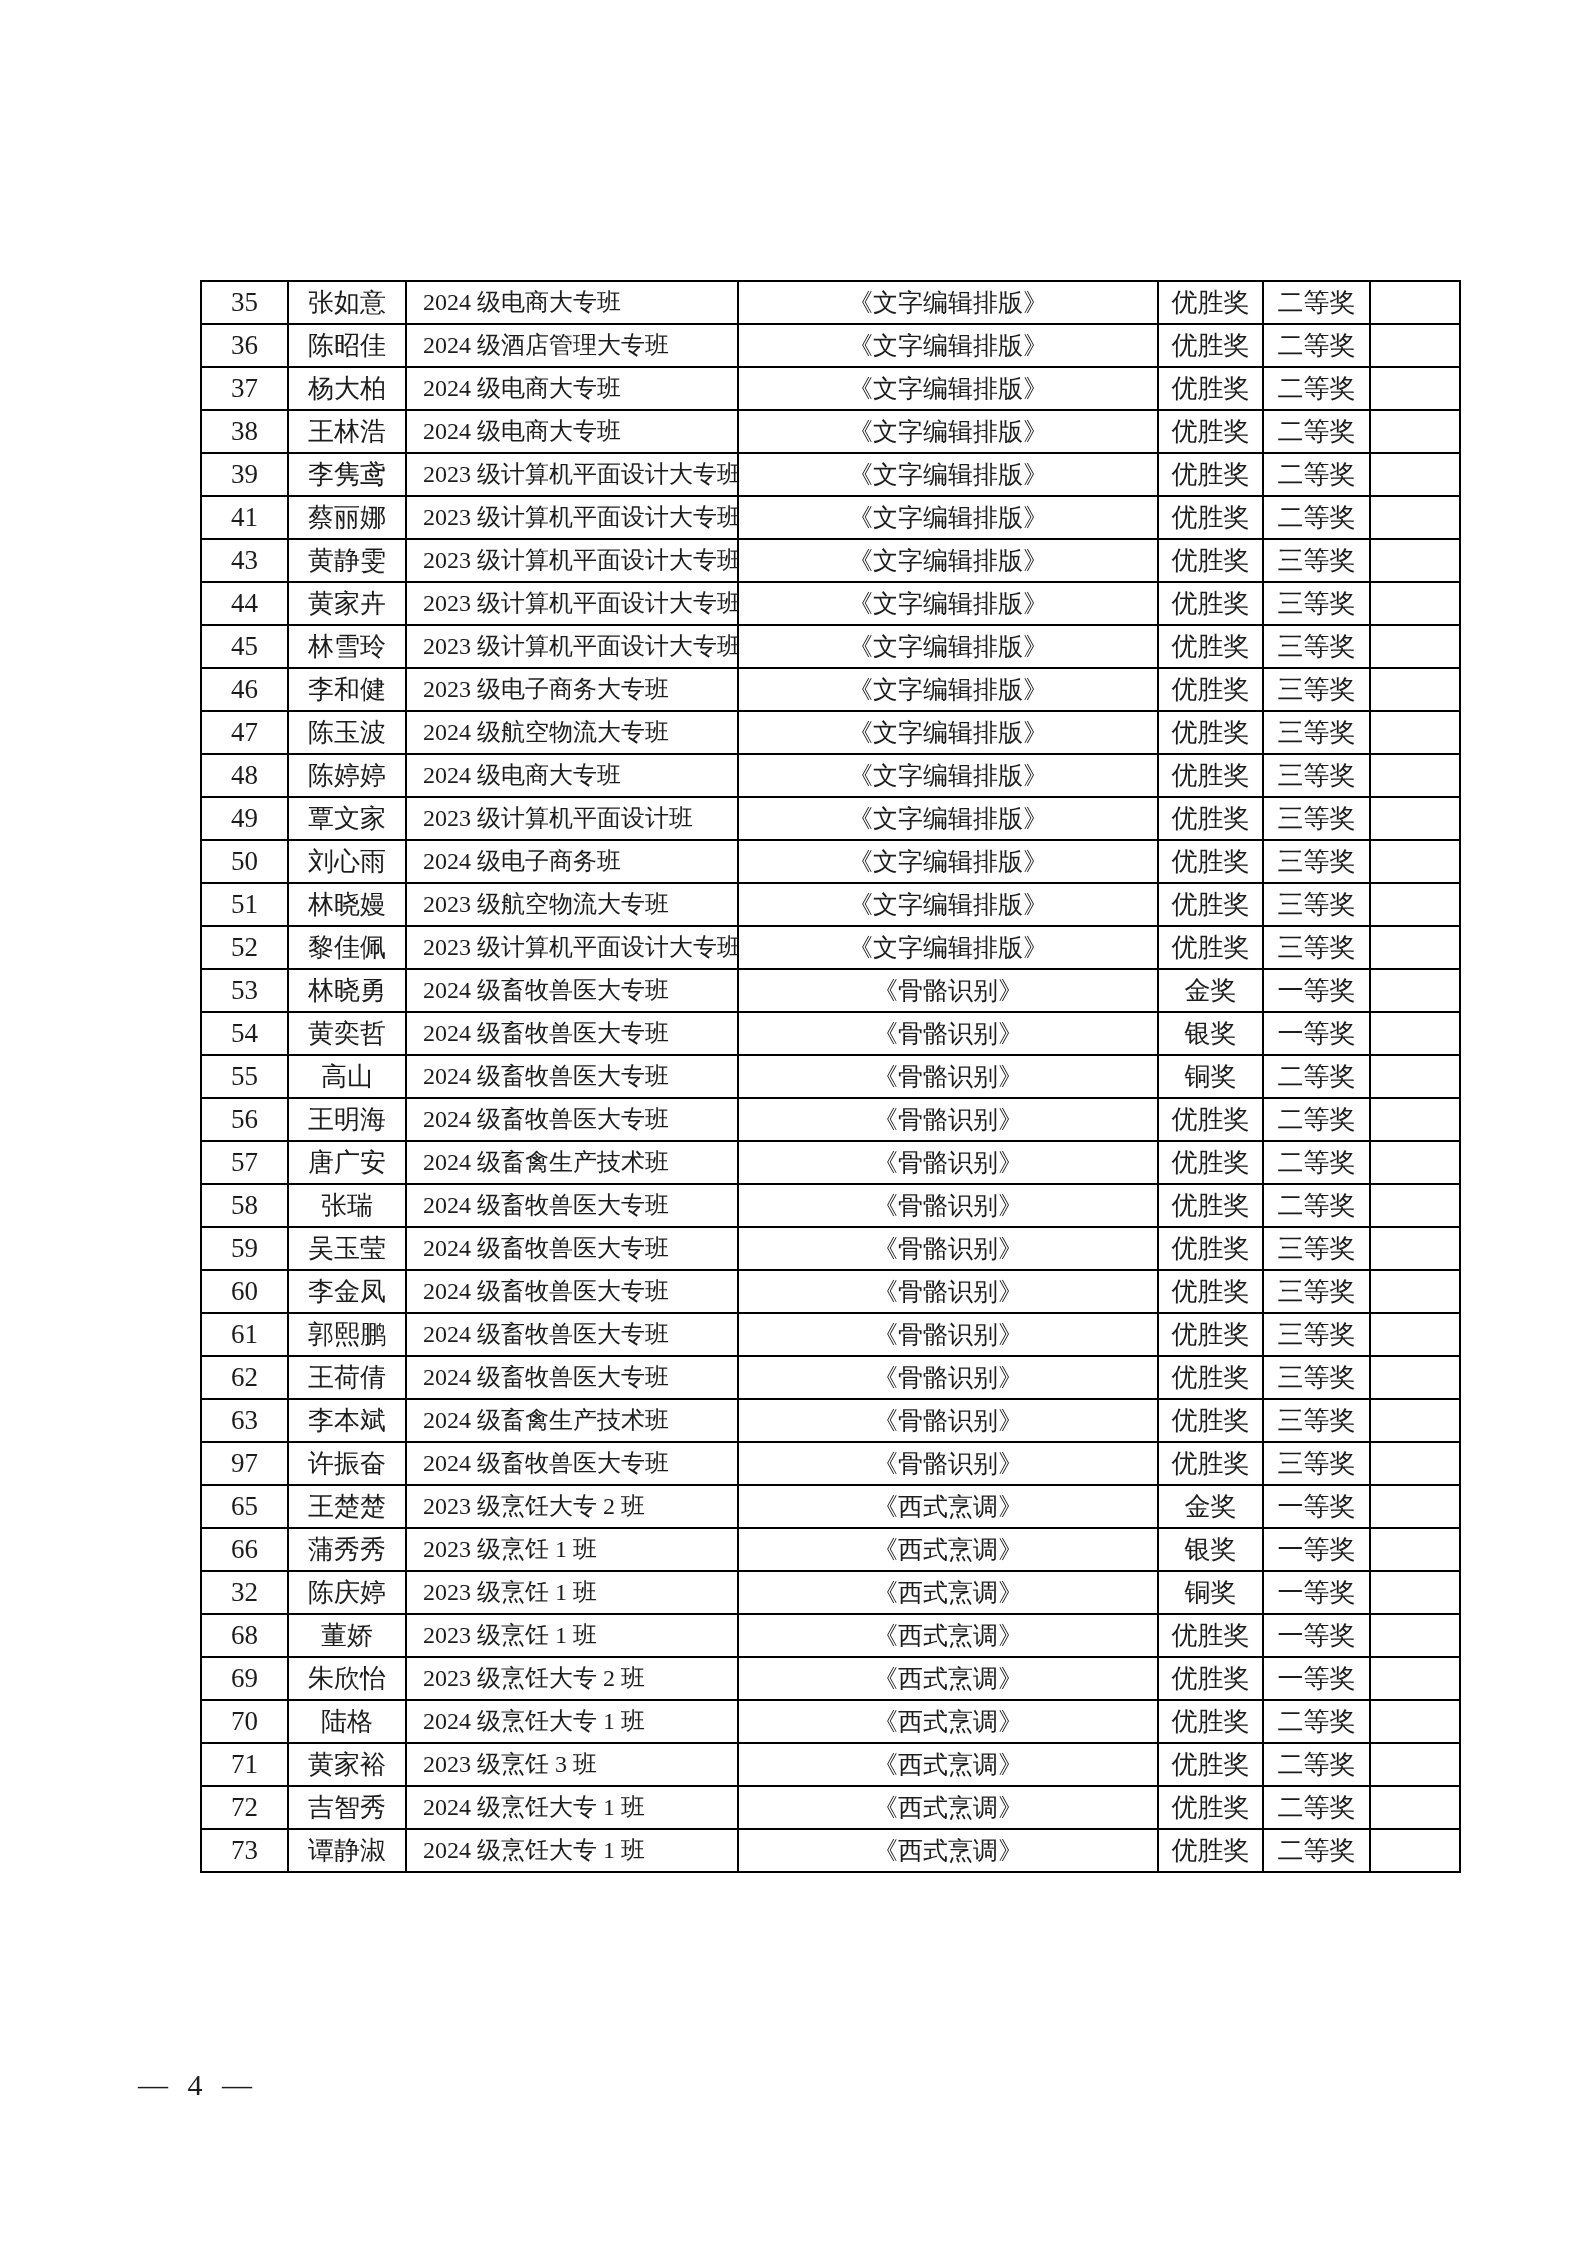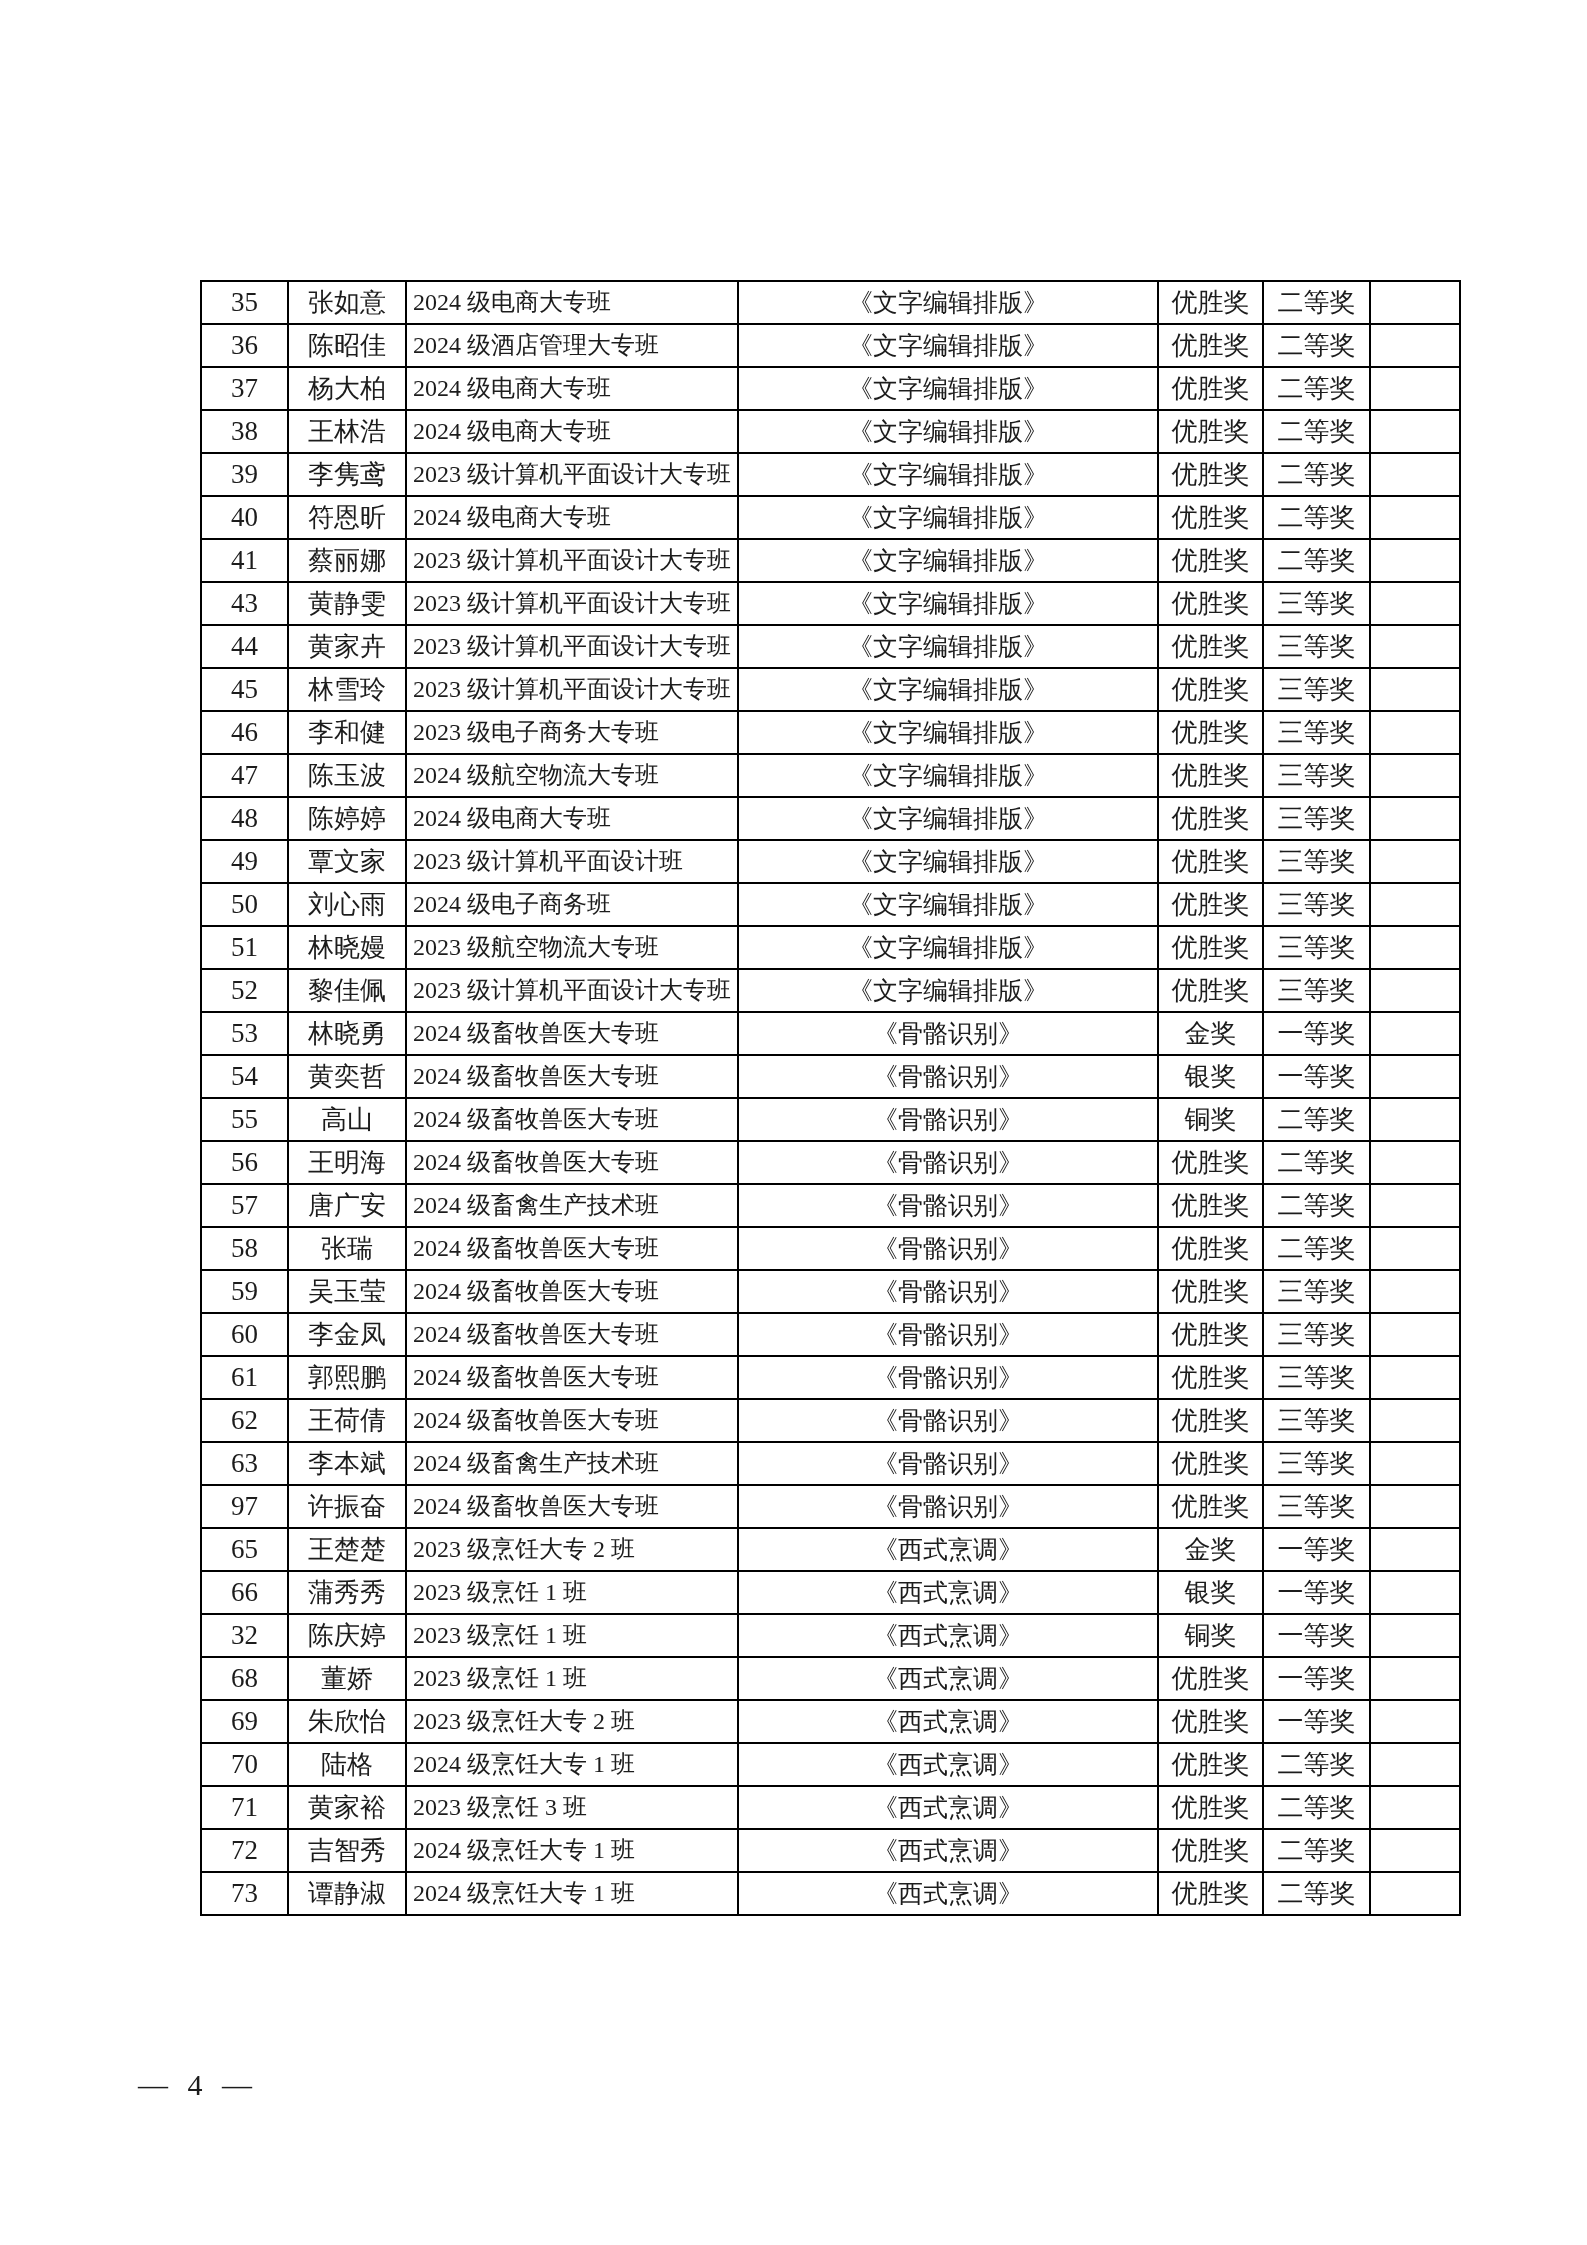--- a/index.html
+++ b/index.html
@@ -31,21 +31,21 @@
     font-size: 26px;
     line-height: 41px;
     text-align: center;
     vertical-align: middle;
     white-space: nowrap;
     overflow: hidden;
     color: #1c1c1c;
   }
   table.award-table td.col-class {
     text-align: left;
-    padding-left: 6px;
+    padding-left: 16px;
     font-size: 24px;
   }
   table.award-table td.col-no {
     font-size: 27px;
   }
   table.award-table td.col-work {
     font-size: 25px;
   }
   .page-number {
     position: absolute;
@@ -116,29 +116,20 @@
         <tr>
           <td class="col-no">39</td>
           <td class="col-name">李隽鸢</td>
           <td class="col-class">2023 级计算机平面设计大专班</td>
           <td class="col-work">《文字编辑排版》</td>
           <td class="col-award">优胜奖</td>
           <td class="col-grade">二等奖</td>
           <td class="col-note"></td>
         </tr>
 
-        <tr>
-          <td class="col-no">40</td>
-          <td class="col-name">符恩昕</td>
-          <td class="col-class">2024 级电商大专班</td>
-          <td class="col-work">《文字编辑排版》</td>
-          <td class="col-award">优胜奖</td>
-          <td class="col-grade">二等奖</td>
-          <td class="col-note"></td>
-        </tr>
 
         <tr>
           <td class="col-no">41</td>
           <td class="col-name">蔡丽娜</td>
           <td class="col-class">2023 级计算机平面设计大专班</td>
           <td class="col-work">《文字编辑排版》</td>
           <td class="col-award">优胜奖</td>
           <td class="col-grade">二等奖</td>
           <td class="col-note"></td>
         </tr>

